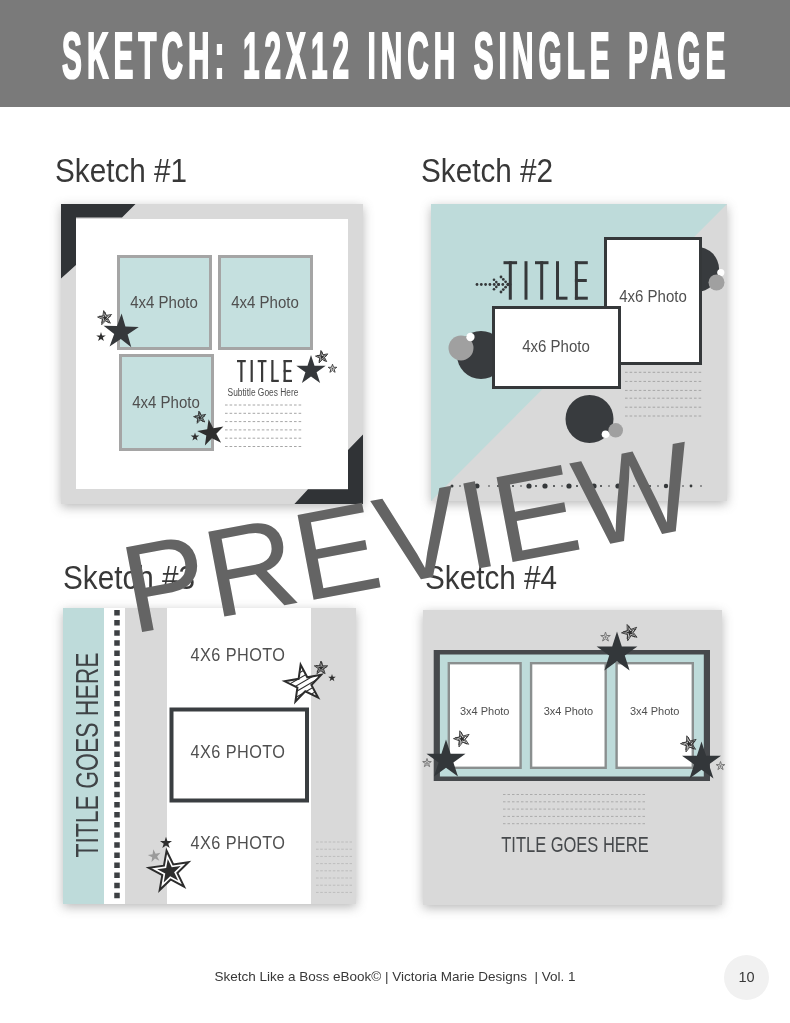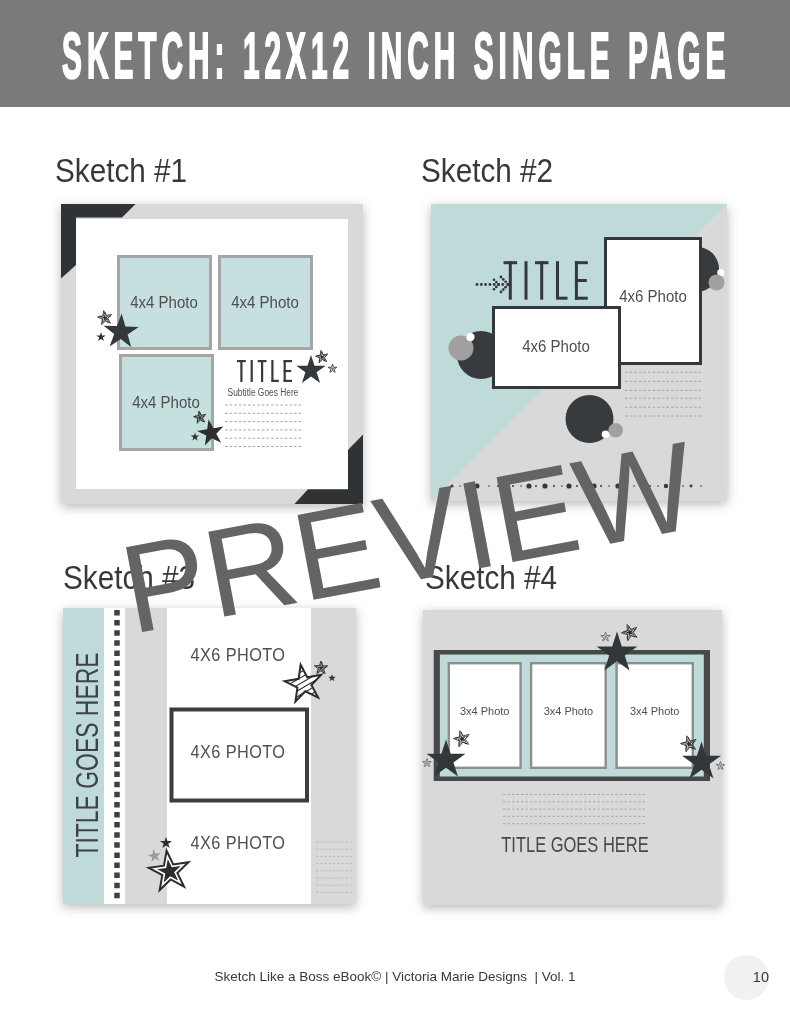--- a/index.html
+++ b/index.html
@@ -276,12 +276,12 @@
       <path d="M297.5,154.3 L297.9,155.5 L299.1,155.5 L298.1,156.2 L298.5,157.4 L297.5,156.7 L296.5,157.4 L296.9,156.2 L295.9,155.5 L297.1,155.5 Z" fill="#777"></path>
     </g>
 </svg>
 
 <div style="position:absolute;left:119px;top:475px;font-size:125.6px;line-height:125.6px;color:#646464;white-space:nowrap;transform-origin:center center;transform:rotate(-10.7deg)">PREVIEW</div>
 
 <div style="position:absolute;left:0;top:969px;width:790px;text-align:center;font-size:13.5px;color:#383838">Sketch Like a Boss eBook© | Victoria Marie Designs&nbsp; | Vol. 1</div>
 
 <div style="position:absolute;left:724px;top:955px;width:45px;height:45px;border-radius:50%;background:#f1f1f1"></div>
 
-<div style="position:absolute;left:724px;top:955px;width:45px;height:45px;line-height:45px;text-align:right;font-size:14.5px;color:#383838">10</div>
+<div style="position:absolute;left:724px;top:955px;width:45px;height:45px;line-height:45px;text-align:center;font-size:14.5px;color:#383838">10</div>
 </body></html>

